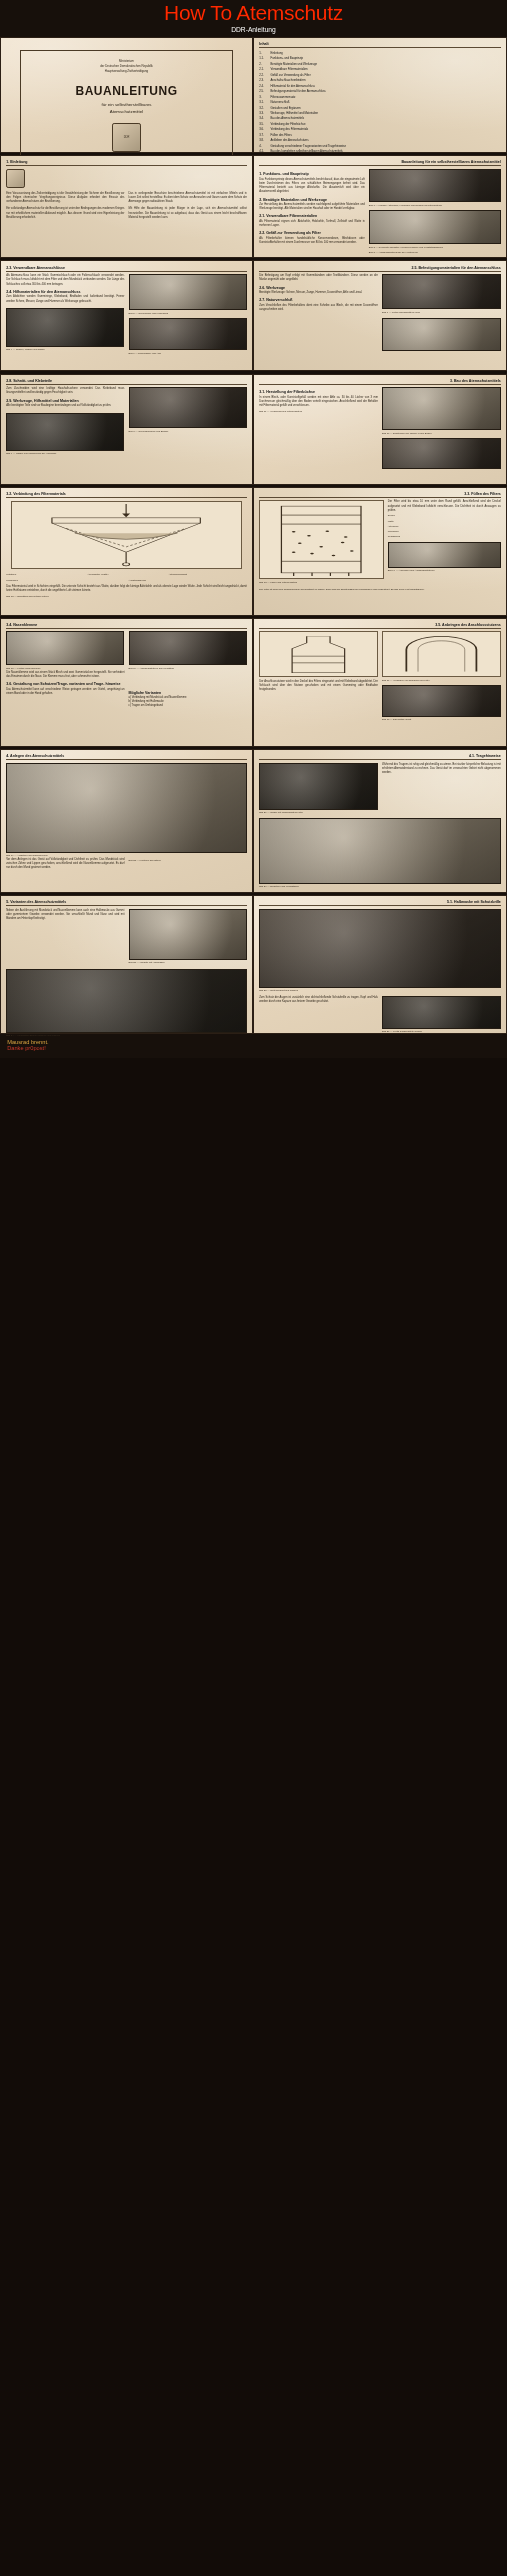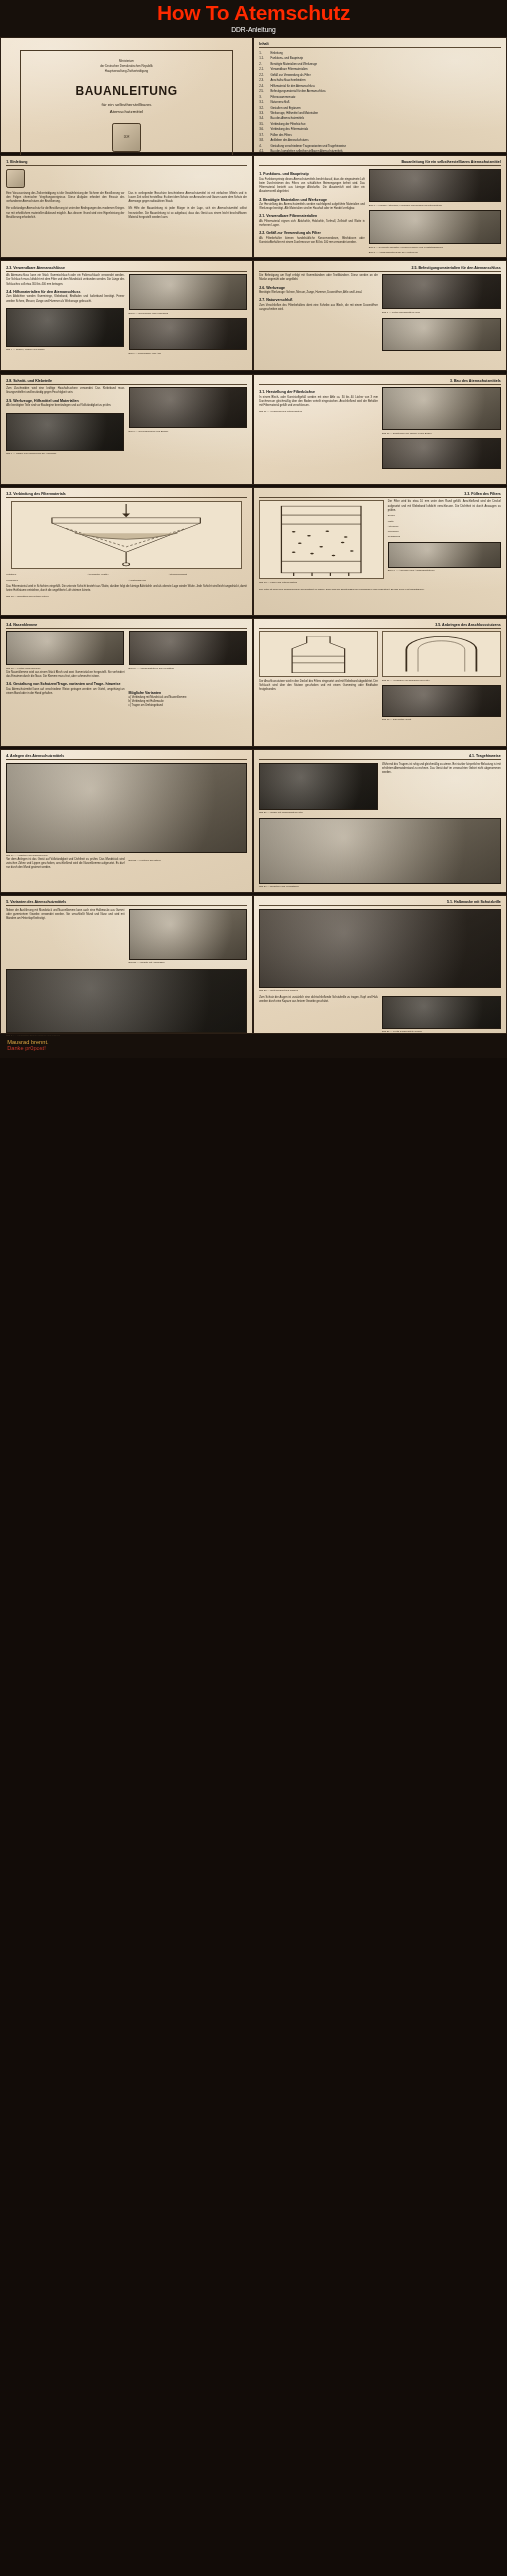--- a/index.html
+++ b/index.html
@@ -1,20 +1,20 @@
 <!DOCTYPE html>
 <html style="font-size:8.2px"><head>
 <meta charset="utf-8">
 <style>
   html,body{margin:0;padding:0;background:#120c08;}
   body{width:507px;font-family:"Liberation Sans",sans-serif;color:#111;}
   .page{width:507px;position:relative;background:#17100b;}
   
   .title{
-    text-align:center;font-size:21px;font-weight:bold;color:#ff2a00;
+    text-align:center;font-size:21px;font-weight:normal;color:#ff2a00;
     letter-spacing:-0.3px;padding:2.1px 0 0 0;line-height:1.0;
     text-shadow:0 0 0.5px #000;
   }
   .subtitle{text-align:center;color:#ffffff;font-size:6.7px;padding:3.1px 0 4.1px 0;}
   .spread{display:flex;width:507px;}
   .col{
     background:#e9dac4;
     border:0.5px solid #2b1f15;
     box-sizing:border-box;
     padding:4.1px 5.2px;

